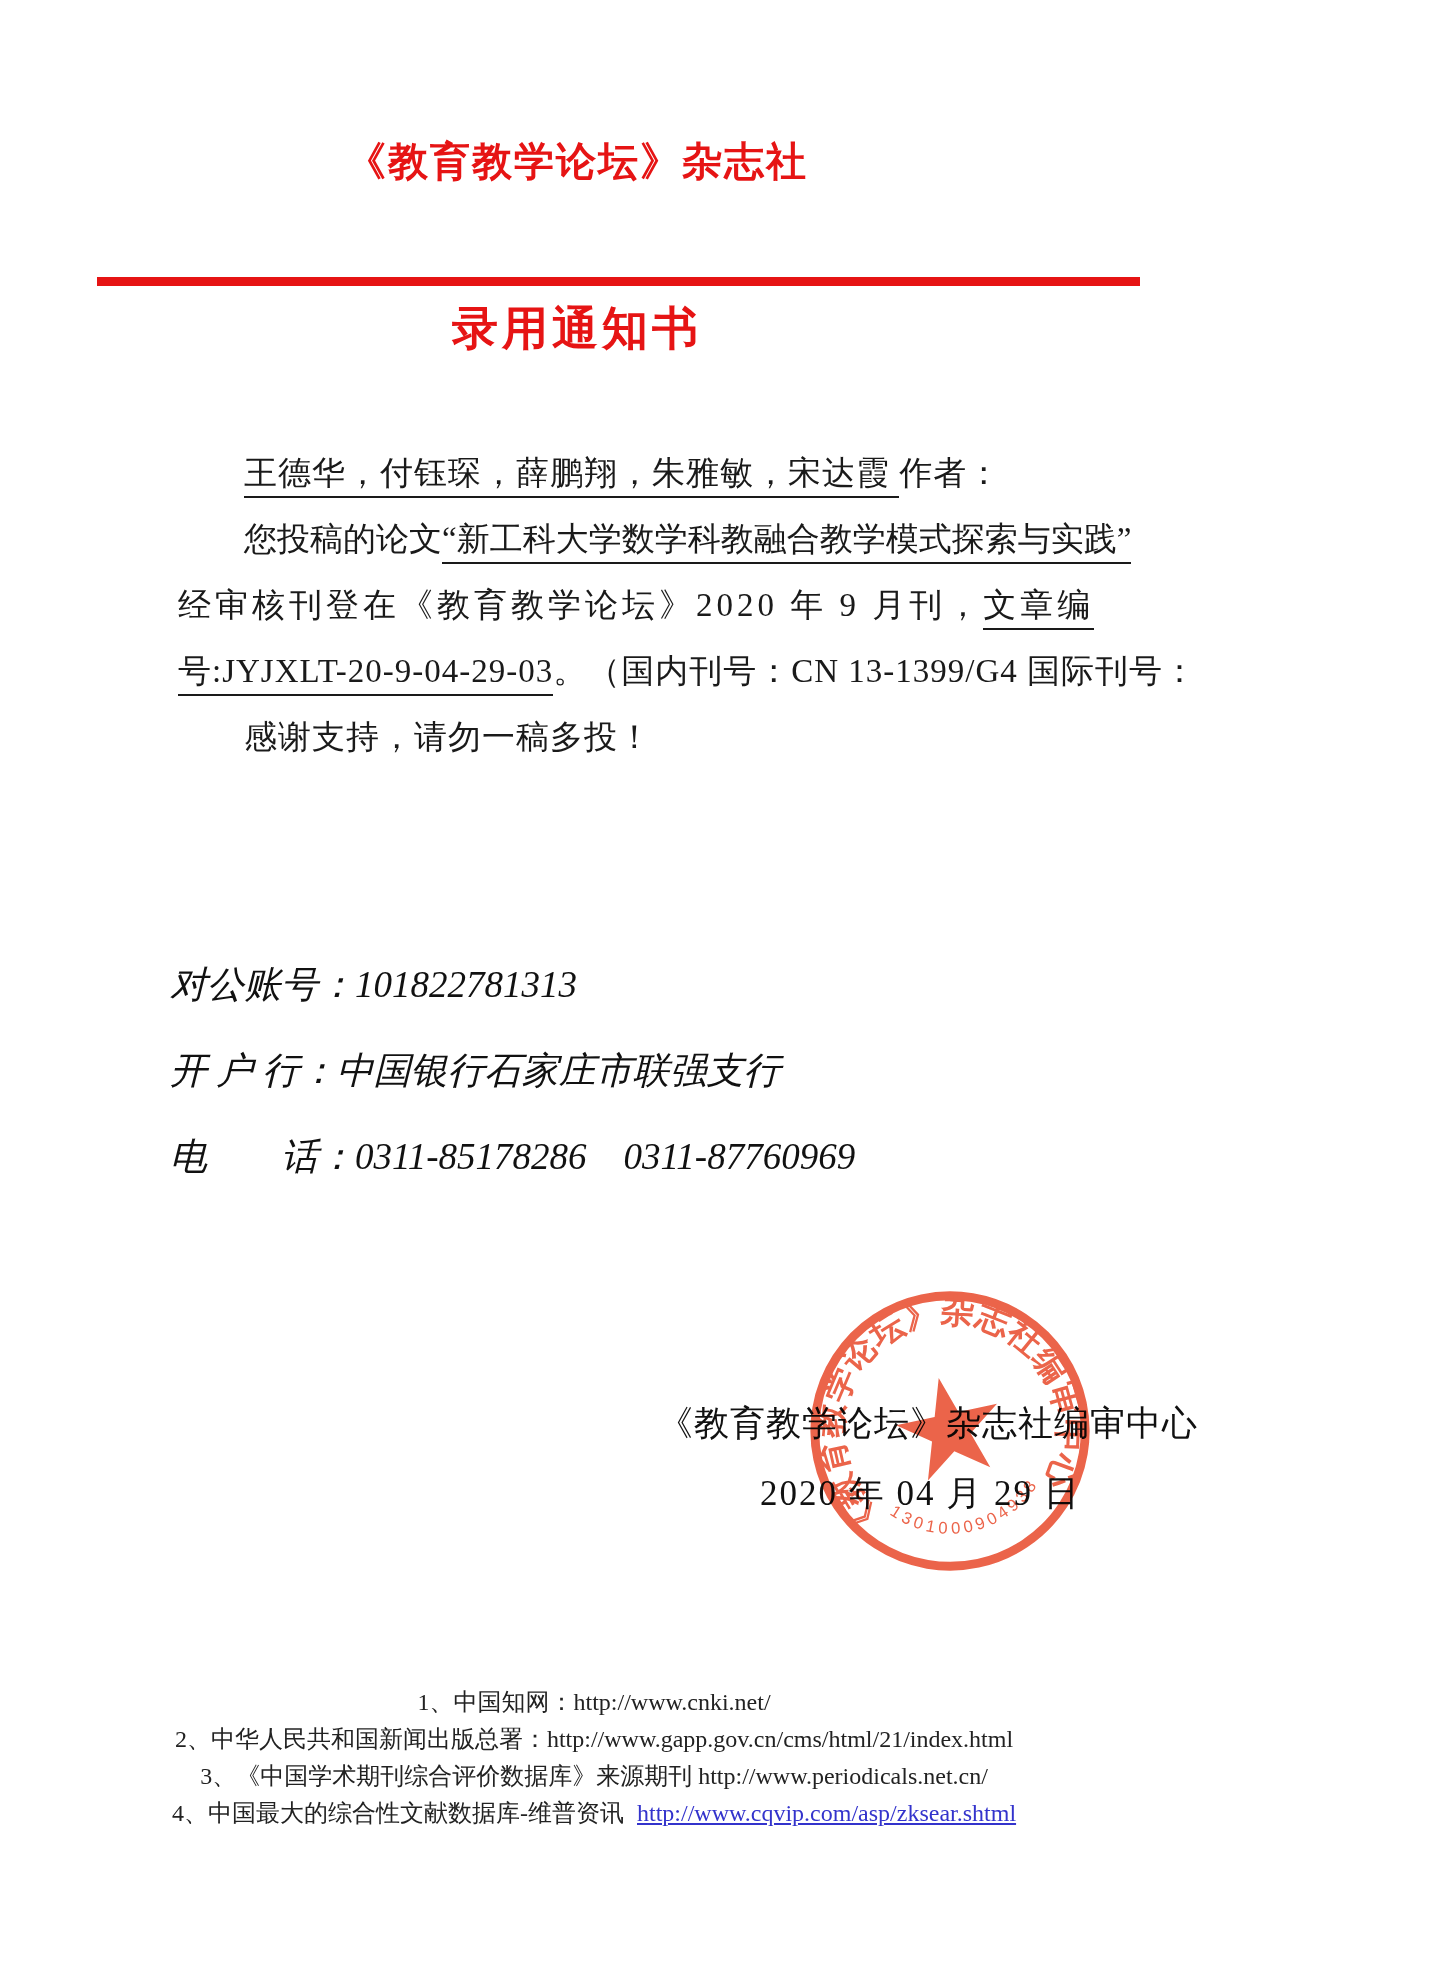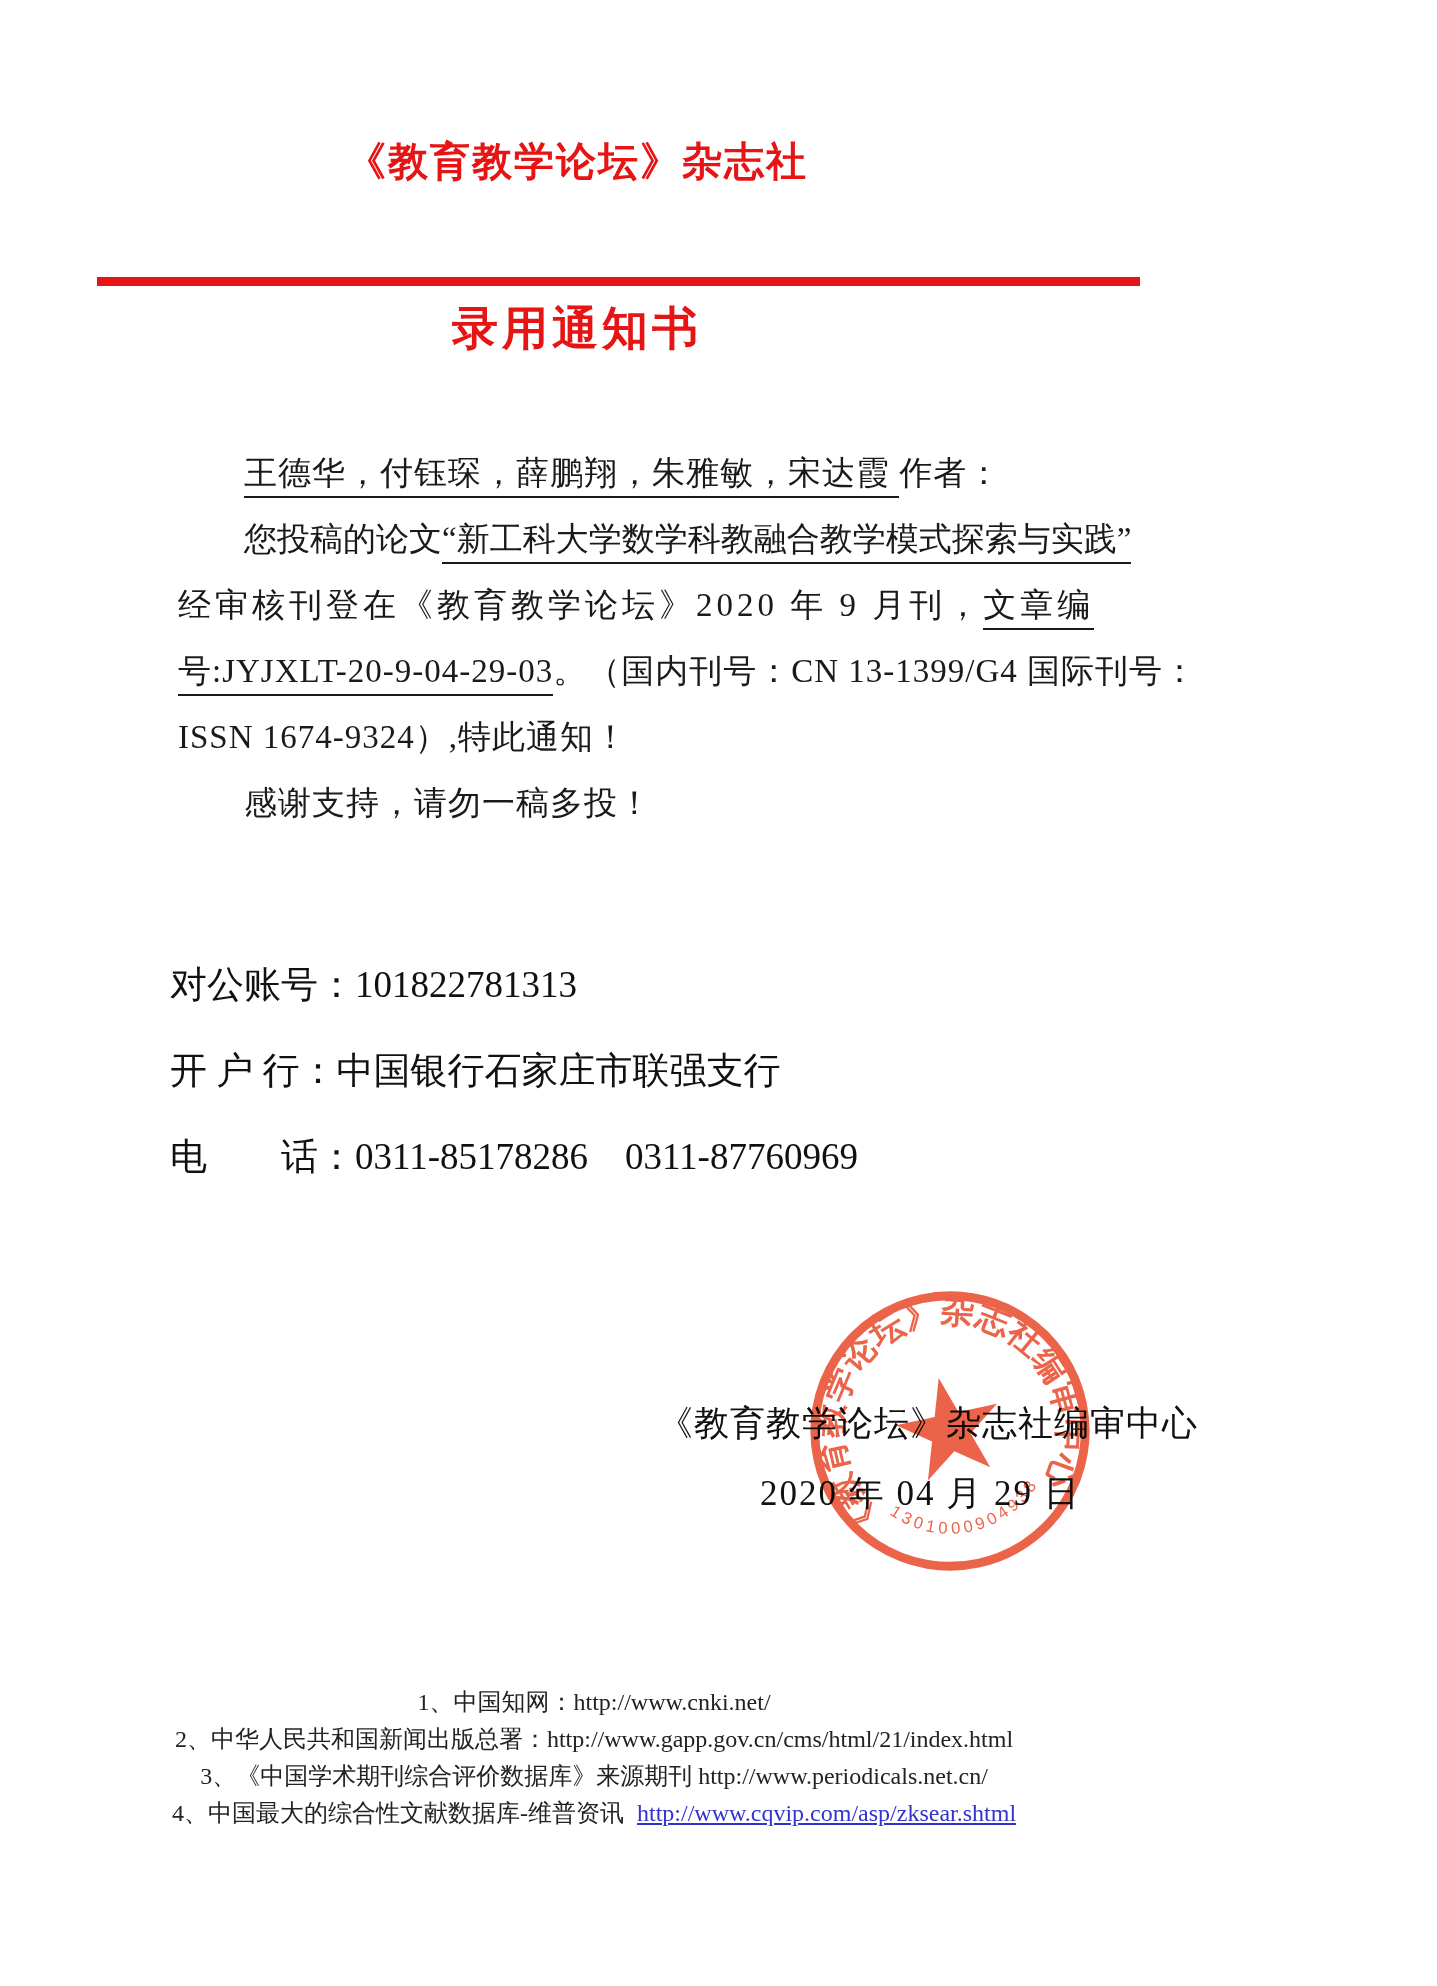--- a/index.html
+++ b/index.html
@@ -36,21 +36,21 @@
     position:absolute;top:440px;left:170px;width:970px;
     font-size:33px;line-height:66px;color:var(--ink);
   }
   .bline{white-space:nowrap;height:66px;margin-left:8px;}
   .indent{padding-left:66px;}
   .u{border-bottom:2px solid var(--ink);padding-bottom:5px;}
   .account{
     position:absolute;top:942px;left:170px;
     font-size:37px;line-height:86px;white-space:pre-wrap;color:#111;
   }
-  .account .account-line{white-space:pre-wrap;}
+  .account .account-line{white-space:pre-wrap;font-style:italic;}
   .signature-org{
     position:absolute;top:1400px;left:658px;
     font-size:35px;letter-spacing:1px;white-space:nowrap;color:#111;
   }
   .signature-date{
     position:absolute;top:1470px;left:760px;
     font-size:35px;letter-spacing:2px;white-space:nowrap;color:#111;
   }
   .stamp{
     position:absolute;left:802px;top:1283px;width:296px;height:296px;
@@ -70,21 +70,20 @@
 
 <div class="title">《教育教学论坛》杂志社</div>
 <div class="rule"></div>
 <div class="subtitle">录用通知书</div>
 
 <div class="letter-body">
     <div class="bline indent" style="letter-spacing: 1px;"><span class="u">王德华，付钰琛，薛鹏翔，朱雅敏，宋达霞 </span><span>作者：</span></div>
     <div class="bline indent" style="letter-spacing: 0px;"><span>您投稿的论文</span><span class="u">“新工科大学数学科教融合教学模式探索与实践”</span></div>
     <div class="bline" style="letter-spacing: 4px;"><span>经审核刊登在《教育教学论坛》2020 年 9 月刊，</span><span class="u">文章编</span></div>
     <div class="bline" style="letter-spacing: 1px;"><span class="u">号:JYJXLT-20-9-04-29-03</span><span>。（国内刊号：CN 13-1399/G4 国际刊号：</span></div>
-    <div class="bline" style="letter-spacing: 1px;"><span>ISSN 1674-9324）,特此通知！</span></div>
     <div class="bline indent" style="letter-spacing: 1px;"><span>感谢支持，请勿一稿多投！</span></div>
   </div>
 
 <div class="account"><div class="account-line">对公账号：101822781313</div><div class="account-line">开 户 行：中国银行石家庄市联强支行</div><div class="account-line">电　　话：0311-85178286　0311-87760969</div></div>
 
 <div class="signature-org">《教育教学论坛》杂志社编审中心</div>
 <div class="signature-date">2020 年 04 月 29 日</div>
 
 <svg class="stamp" viewBox="0 0 300 300" aria-hidden="true">
   <circle cx="150" cy="150" r="137" fill="none" stroke="#e84a2c" stroke-width="9"></circle>

